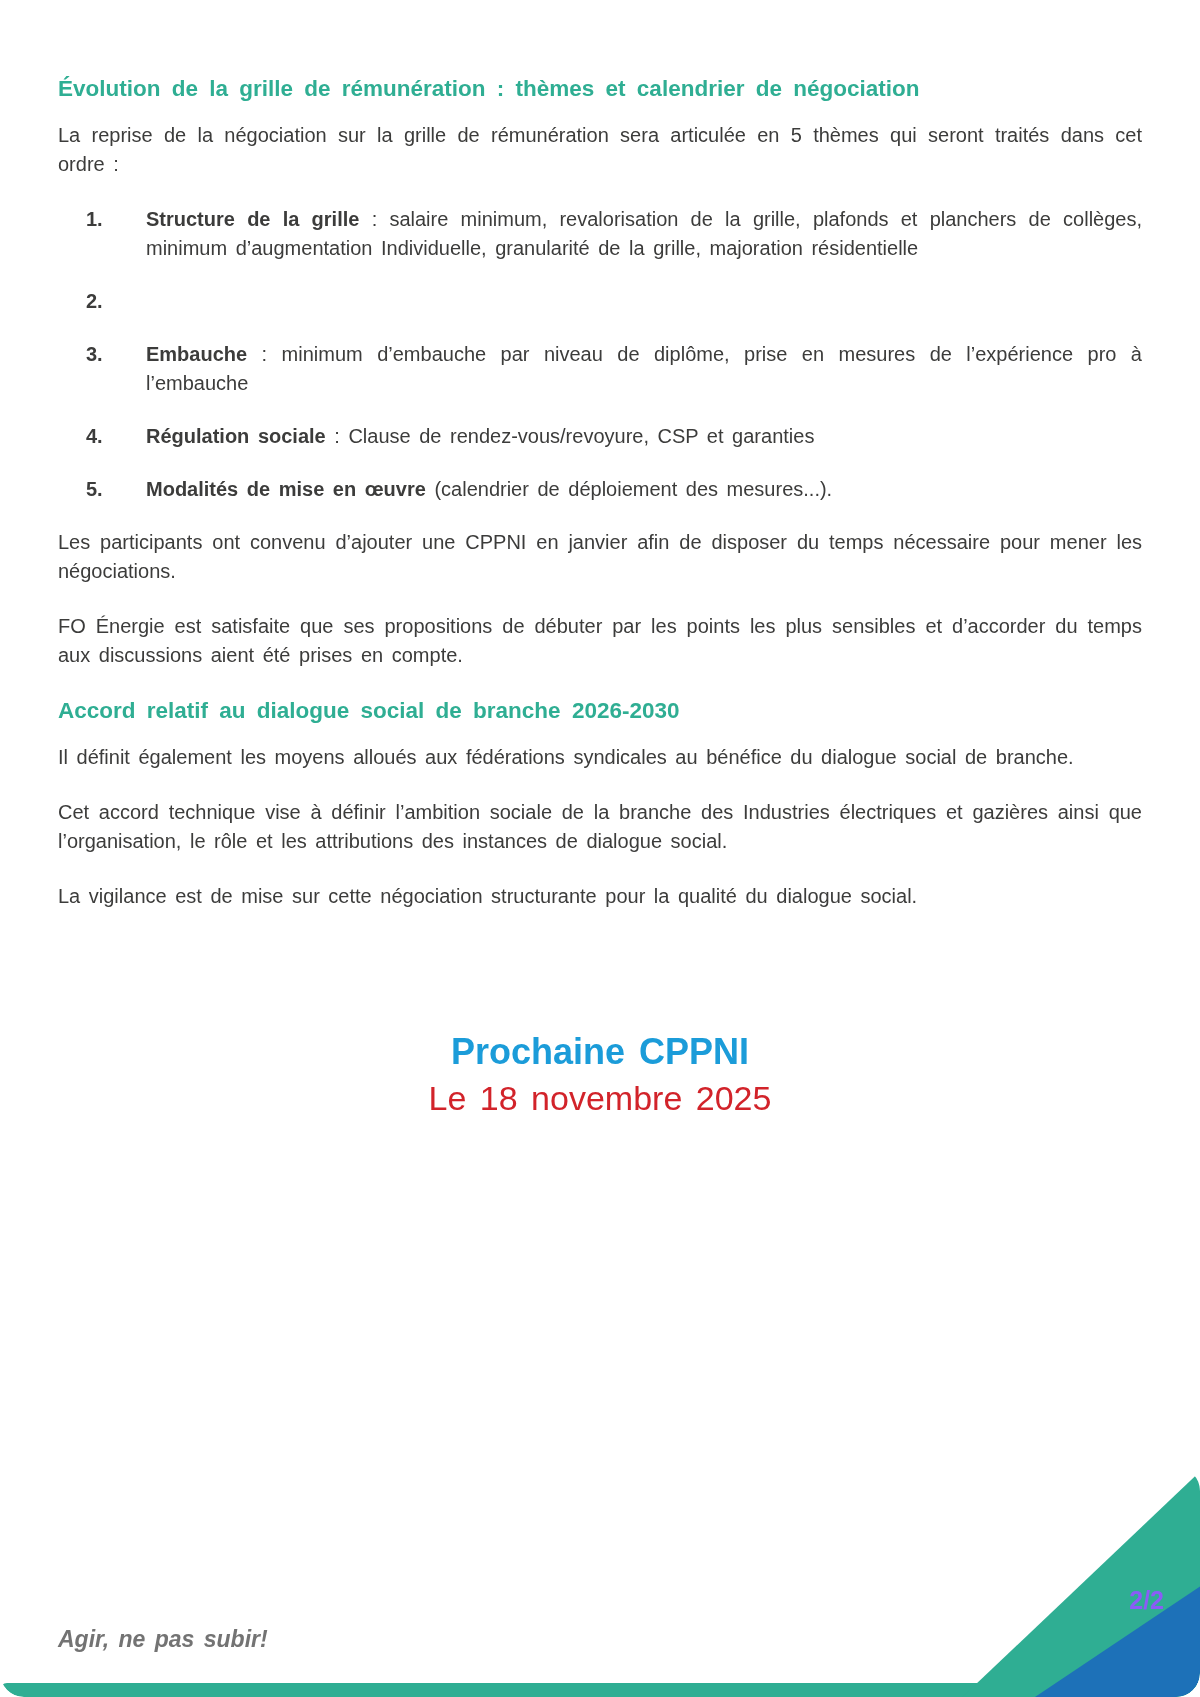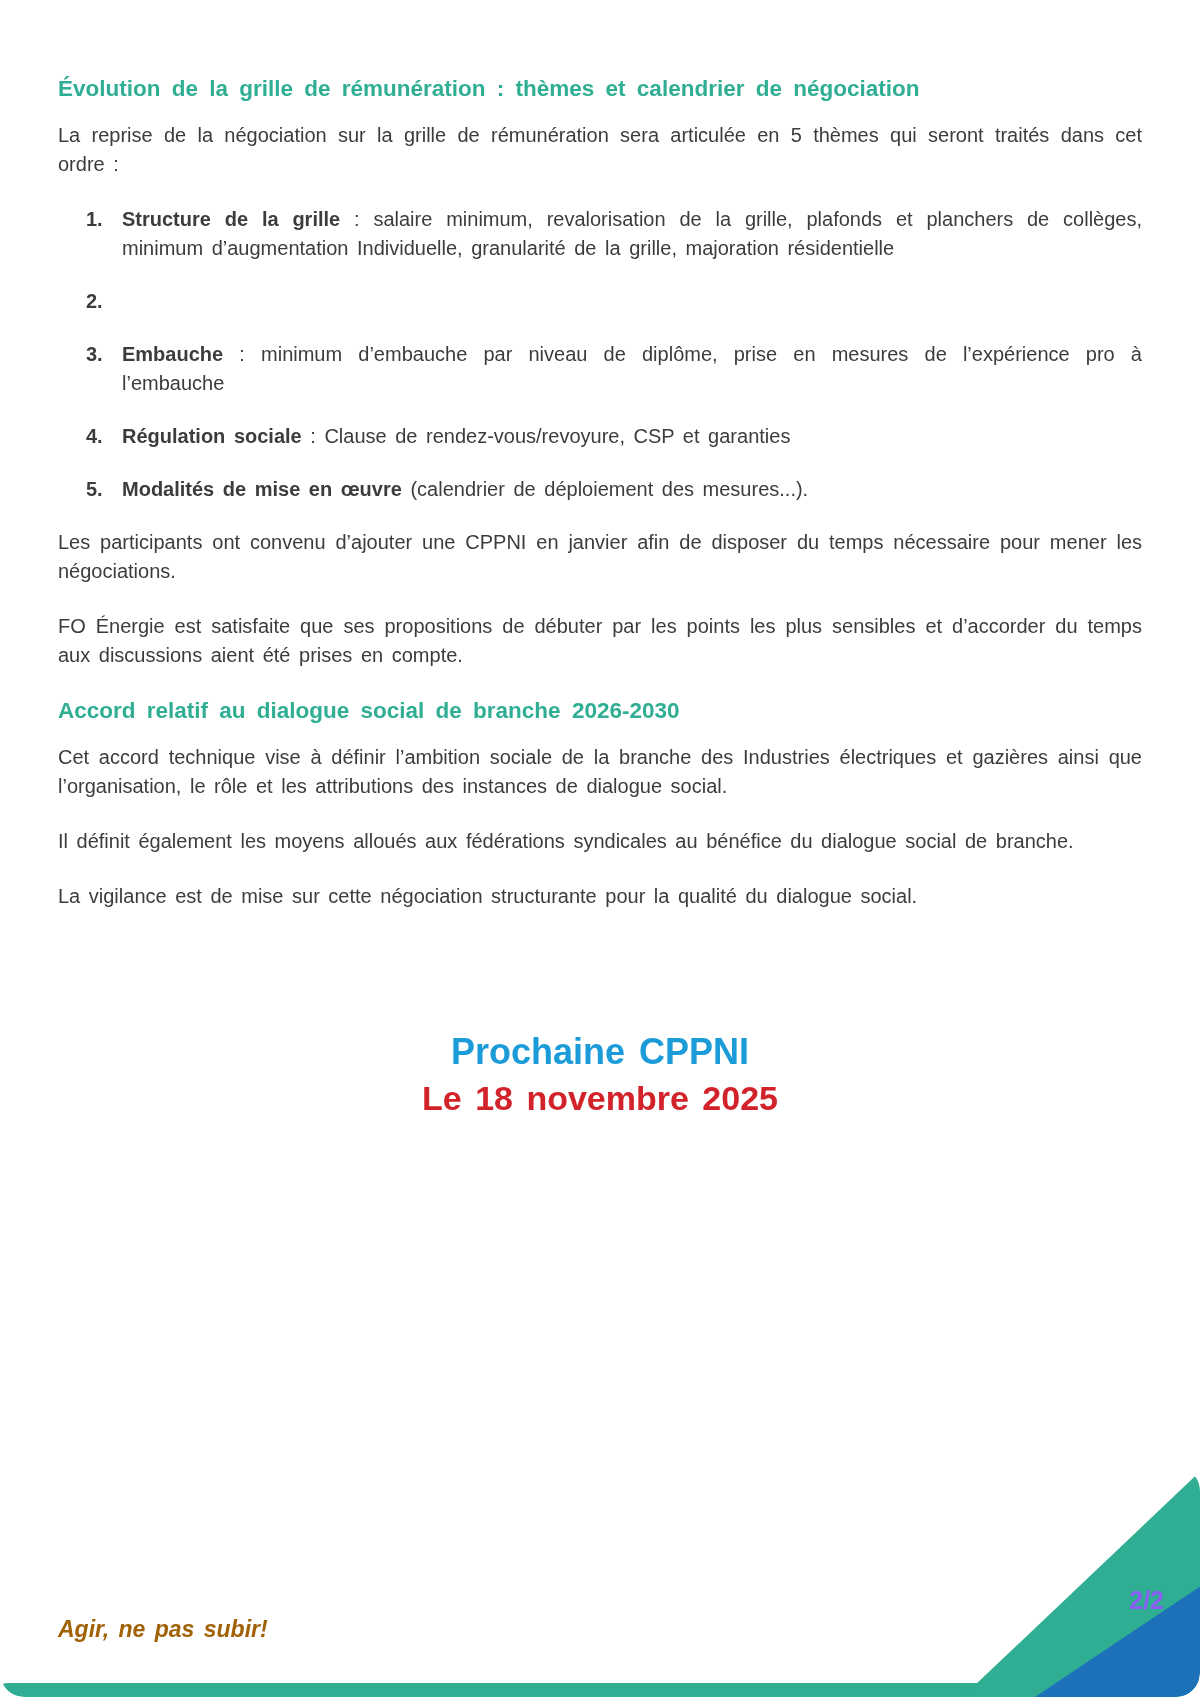--- a/index.html
+++ b/index.html
@@ -40,44 +40,45 @@
   .num-list { margin: 2px 0 4px 28px; }
   .num-item { display: flex; margin-bottom: 24px; }
   .num-item .num {
     flex: none;
     width: 36px;
     font-weight: bold;
   }
   .num-item .txt {
     text-align: justify;
     word-spacing: 3px;
+    margin-left: 24px;
   }
   .num-item .txt strong { font-weight: bold; }
 
   .announce { text-align: center; margin-top: 118px; }
   .announce .announce-title {
     color: #1b9cd9;
     font-size: 36px;
     line-height: 46px;
     font-weight: bold;
     word-spacing: 4px;
   }
   .announce .announce-date {
     color: #d2232a;
     font-size: 34px;
     line-height: 46px;
-    font-weight: bold;
+    font-weight: normal;
     word-spacing: 4px;
   }
 
   .footer-slogan {
     position: absolute;
     left: 58px;
-    bottom: 54px;
-    color: #a16207;
+    bottom: 44px;
+    color: #737373;
     font-size: 23px;
     font-weight: bold;
     font-style: italic;
     word-spacing: 3px;
     z-index: 5;
   }
 
   .bottom-strip {
     position: absolute;
     left: 0;
@@ -146,23 +147,23 @@
       </div>
 
     </div>
 
     <p class="para">Les participants ont convenu d’ajouter une CPPNI en janvier afin de disposer du temps nécessaire pour mener les négociations.</p>
 
     <p class="para">FO Énergie est satisfaite que ses propositions de débuter par les points les plus sensibles et d’accorder du temps aux discussions aient été prises en compte.</p>
 
     <h2 class="section-heading second">Accord relatif au dialogue social de branche 2026-2030</h2>
 
+    <p class="para">Il définit également les moyens alloués aux fédérations syndicales au bénéfice du dialogue social de branche.</p>
+
     <p class="para">Cet accord technique vise à définir l’ambition sociale de la branche des Industries électriques et gazières ainsi que l’organisation, le rôle et les attributions des instances de dialogue social.</p>
-
-    <p class="para">Il définit également les moyens alloués aux fédérations syndicales au bénéfice du dialogue social de branche.</p>
 
     <p class="para">La vigilance est de mise sur cette négociation structurante pour la qualité du dialogue social.</p>
 
     <div class="announce">
       <div class="announce-title">Prochaine CPPNI</div>
       <div class="announce-date">Le 18 novembre 2025</div>
     </div>
 
   </div>
 

